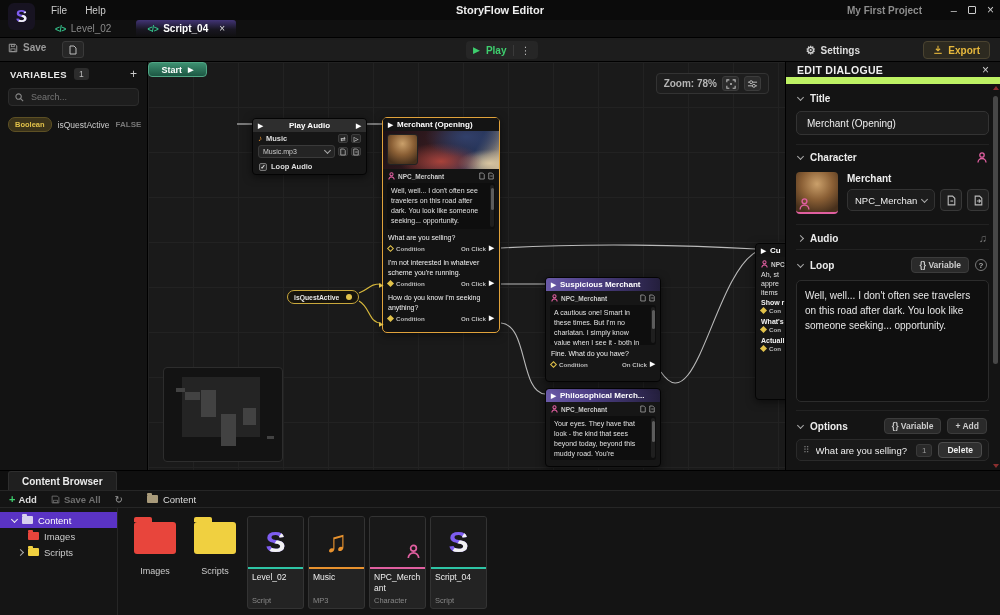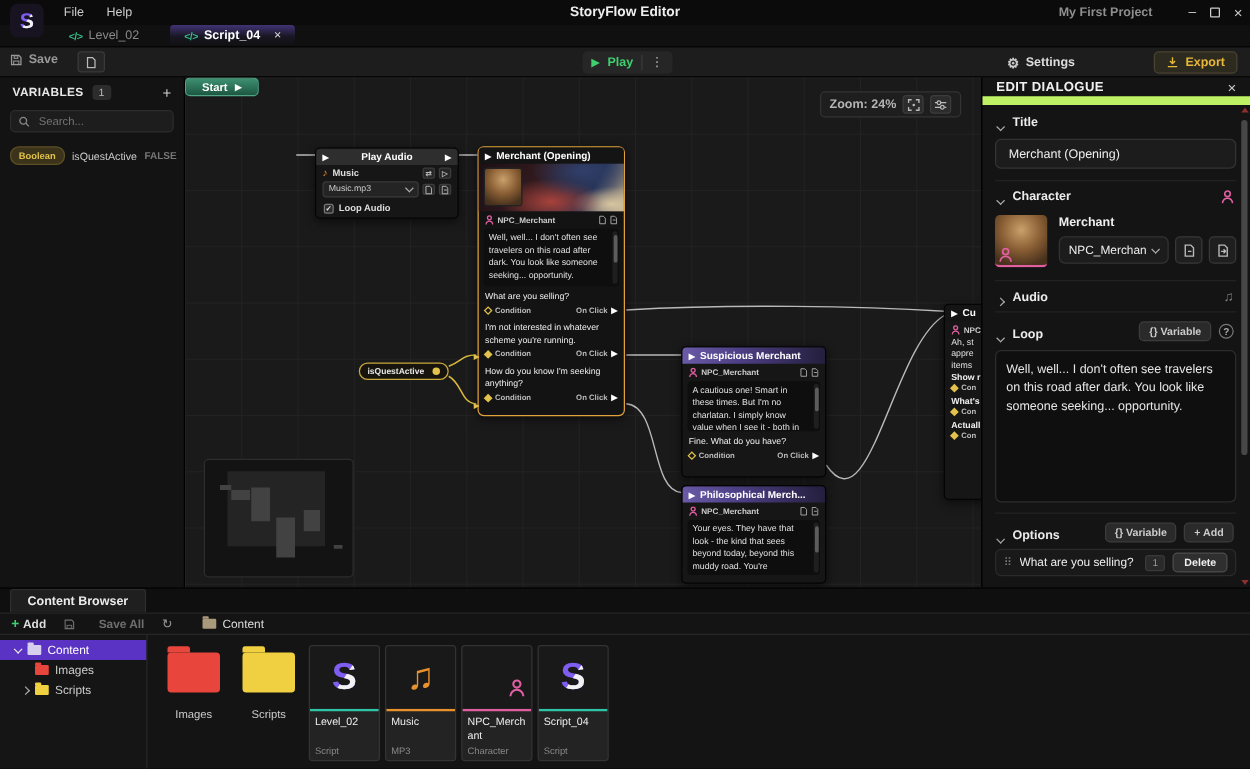--- a/index.html
+++ b/index.html
@@ -116,21 +116,21 @@
   
   .rightpanel{width:215px;background:#141414;border-left:1px solid #000;position:relative;font-size:10px;}
   .rp-header{height:22px;display:flex;align-items:center;padding:0 11px;border-bottom:7px solid #bef264;}
   .rp-title{font-size:10.5px;font-weight:bold;color:#f0f0f0;letter-spacing:.3px;}
   .rp-close{margin-left:auto;color:#ccc;font-size:12px;}
   .rp-body{position:absolute;top:22px;left:0;right:9px;bottom:0;padding:2px 2px 0 10px;overflow:hidden;}
   .rp-scroll{position:absolute;right:1px;top:24px;bottom:2px;width:7px;}
   .rp-scroll .thumb{position:absolute;left:1px;top:10px;width:5px;height:268px;background:#474747;border-radius:3px;}
   .arr-up{position:absolute;left:1px;top:0;width:0;height:0;border-left:3px solid transparent;border-right:3px solid transparent;border-bottom:4px solid #8a2f2f;}
   .arr-dn{position:absolute;left:1px;bottom:0;width:0;height:0;border-left:3px solid transparent;border-right:3px solid transparent;border-top:4px solid #8a2f2f;}
-  .sec-head{display:flex;align-items:flex-end;gap:7px;padding:7px 2px 5px;font-size:10px;font-weight:bold;color:#ececec;border-top:1px solid #222;}
+  .sec-head{display:flex;align-items:center;gap:7px;padding:7px 2px 5px;font-size:10px;font-weight:bold;color:#ececec;border-top:1px solid #222;}
   .sec-head:first-child{border-top:0;}
   .sec-right{margin-left:auto;display:flex;align-items:center;gap:6px;}
   .chev{width:5px;height:5px;border-right:1.4px solid #aaa;border-bottom:1.4px solid #aaa;flex:0 0 auto;}
   .chev.down{transform:rotate(45deg);margin-top:-2px;}
   .chev.right{transform:rotate(-45deg);}
   .rp-input{height:24px;background:#1c1c1c;border:1px solid #333;border-radius:5px;display:flex;align-items:center;padding:0 8px;margin:2px 0 9px;}
   .rp-input input{background:transparent;border:0;outline:0;color:#eee;font-size:10px;width:100%;font-family:"Liberation Sans",sans-serif;}
   .char-wrap{display:flex;gap:9px;margin:4px 0 10px;}
   .char-thumb{width:42px;height:42px;border-radius:4px;border-bottom:2px solid #e05fa0;position:relative;flex:0 0 auto;}
   .char-thumb svg{position:absolute;left:3px;bottom:2px;}
@@ -151,21 +151,21 @@
   .del-btn{background:#2f2f2f;border:1px solid #4d4d4d;color:#eee;font-size:8.5px;font-weight:bold;padding:2px 8px;border-radius:4px;flex:0 0 auto;}
   .note-ic{color:#777;font-size:11px;}
 
   
   .cb{position:absolute;top:470px;left:0;width:1000px;height:145px;background:#141414;border-top:1px solid #000;}
   .cb-tabs{height:20px;background:#0f0f0f;border-bottom:1px solid #262626;display:flex;align-items:stretch;padding-left:8px;}
   .cb-tab{background:#1f1f1f;border:1px solid #2e2e2e;border-bottom:0;border-radius:3px 3px 0 0;padding:0 13px;display:flex;align-items:center;font-size:10px;font-weight:bold;color:#ececec;}
   .cb-toolbar{height:17px;display:flex;align-items:center;padding:0 9px;gap:6px;border-bottom:1px solid #262626;font-size:9.5px;}
   .cb-add{display:flex;align-items:center;gap:3px;color:#ddd;font-weight:bold;}
   .cb-add .plus{color:#3ecf6e;font-size:11px;font-weight:bold;}
-  .cb-saveall{display:flex;align-items:center;gap:19px;color:#6f6f6f;font-weight:bold;margin-left:8px;}
+  .cb-saveall{display:flex;align-items:center;gap:4px;color:#6f6f6f;font-weight:bold;margin-left:8px;}
   .cb-refresh{color:#999;font-size:10px;margin-left:8px;}
   .cb-crumb{display:flex;align-items:center;gap:5px;margin-left:18px;color:#ddd;}
   .fold{width:11px;height:8px;border-radius:1px;position:relative;flex:0 0 auto;}
   .fold:before{content:"";position:absolute;top:-2px;left:0;width:5px;height:2px;background:inherit;border-radius:1px 1px 0 0;}
   .cb-body{display:flex;height:107px;}
   .cb-tree{width:118px;background:#151515;border-right:1px solid #262626;padding-top:4px;font-size:9.5px;}
   .tree-row{height:16px;display:flex;align-items:center;gap:5px;color:#ccc;}
   .tree-row.sel{background:#5a33c4;color:#fff;}
   .cb-grid{flex:1;display:flex;align-items:flex-start;padding:6px 8px;gap:2px;}
   .fitem{width:58px;display:flex;flex-direction:column;align-items:center;}
@@ -284,21 +284,21 @@
         <path d="M219 62 H234" stroke="#b9b9b9" stroke-width="1.2" fill="none"></path>
         <path d="M353 186 C440 181, 540 183, 608 187" stroke="#b9b9b9" stroke-width="1.1" fill="none"></path>
         <path d="M353 222 C370 222, 382 222, 397 222" stroke="#b9b9b9" stroke-width="1.1" fill="none"></path>
         <path d="M353 261 C380 263, 372 330, 397 332" stroke="#b9b9b9" stroke-width="1.1" fill="none"></path>
         <path d="M513 310 C548 362, 566 214, 608 190" stroke="#b9b9b9" stroke-width="1.1" fill="none"></path>
         <path d="M211 231 C222 227, 221 222, 233 222" stroke="#d8b93c" stroke-width="1.2" fill="none"></path>
         <path d="M211 239 C222 245, 221 261, 233 261" stroke="#d8b93c" stroke-width="1.2" fill="none"></path>
       </svg>
 
       <div class="zoombox">
-        <span class="zoom-label">Zoom: 24%</span>
+        <span class="zoom-label">Zoom: 78%</span>
         <span class="zbtn">
             <svg width="10" height="10" viewBox="0 0 12 12" stroke="#bbb" stroke-width="1.3" fill="none">
               <path d="M1 4 V1 H4 M8 1 H11 V4 M11 8 V11 H8 M4 11 H1 V8"></path>
               <circle cx="6" cy="6" r="1.2" fill="#bbb" stroke="none"></circle>
             </svg>
           </span>
         <span class="zbtn">
             <svg width="11" height="10" viewBox="0 0 12 11" stroke="#bbb" stroke-width="1.1" fill="none">
               <path d="M1 3.5 h10 M1 7.5 h10"></path>
               <circle cx="4.5" cy="3.5" r="1.6" fill="#2c2c2c"></circle>

